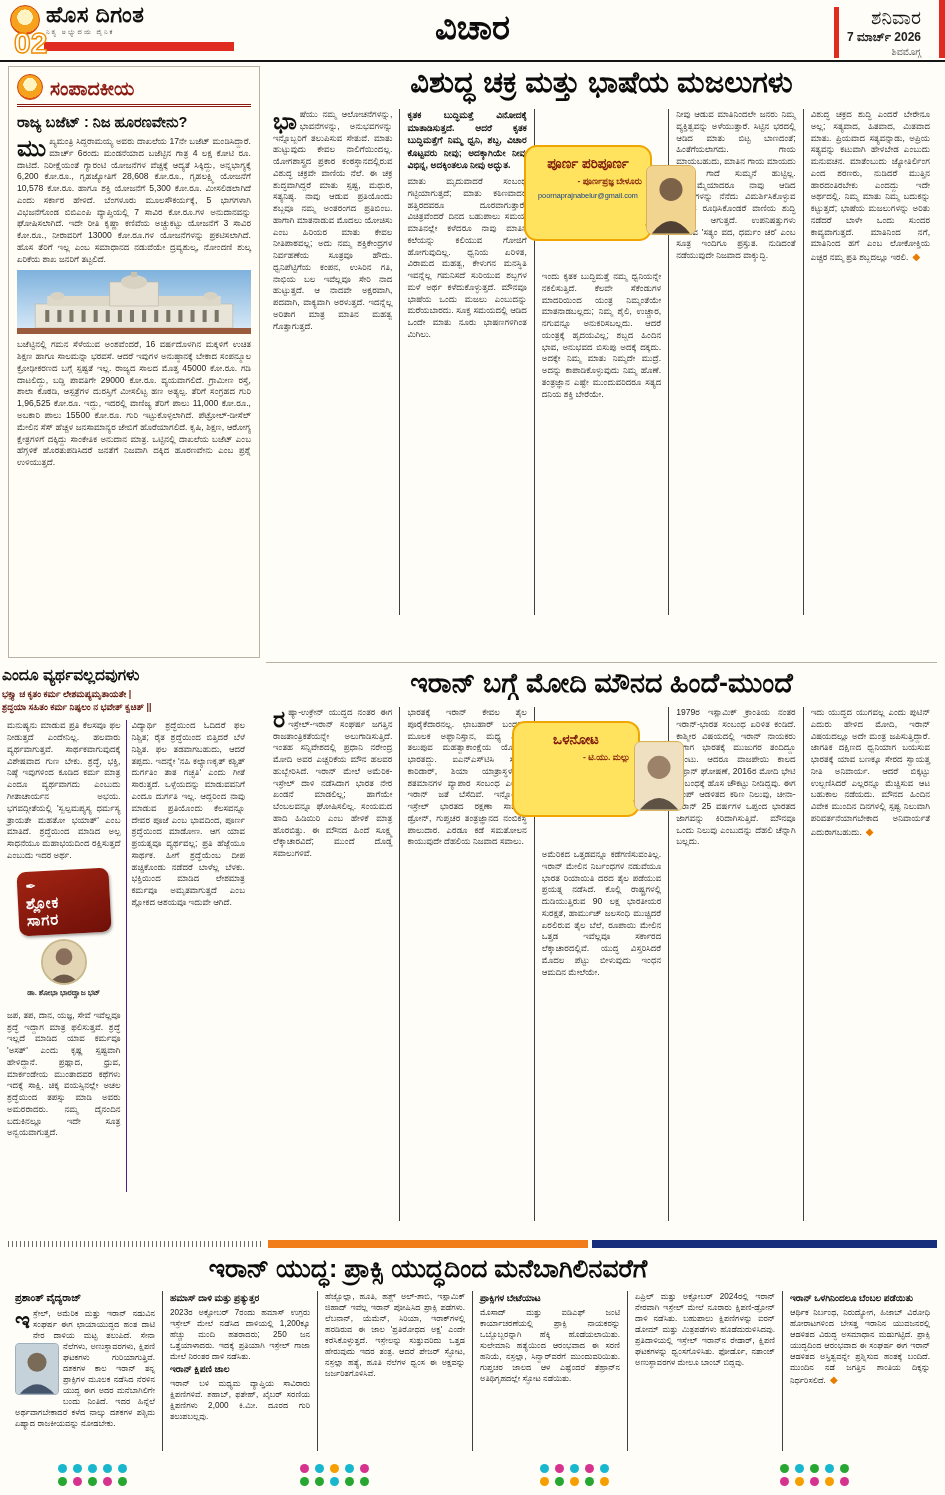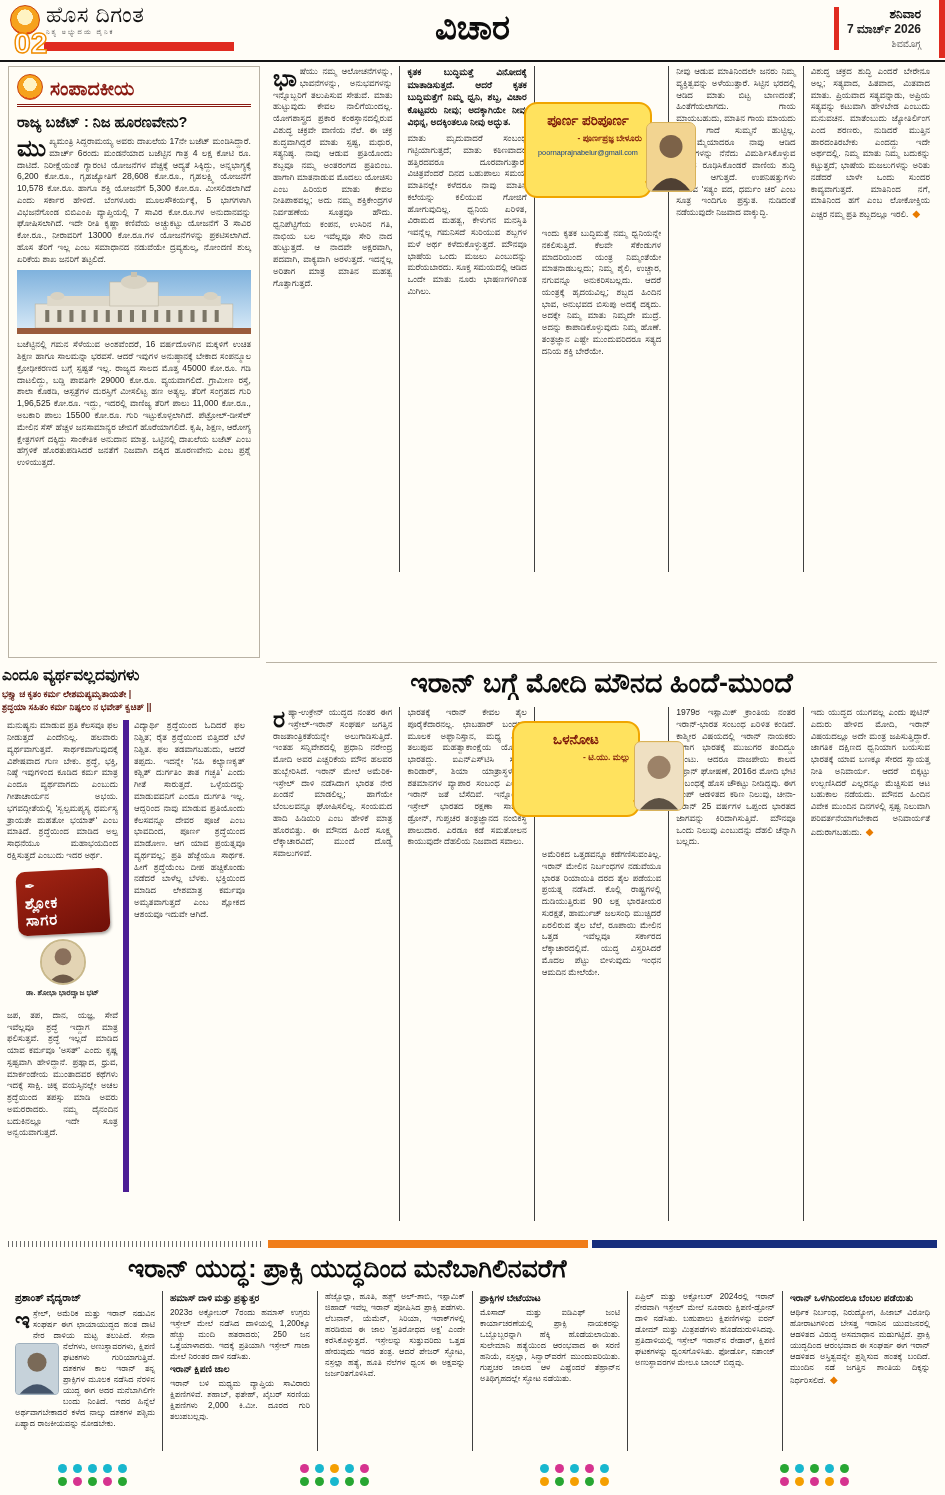--- a/index.html
+++ b/index.html
@@ -5,29 +5,29 @@
   *{margin:0;padding:0;box-sizing:border-box}
   html,body{background:#e8e8e8}
   body{font-family:"Liberation Sans","DejaVu Sans",sans-serif}
   .page{position:relative;width:945px;height:1495px;margin:0 auto;background:#fffdf7;overflow:hidden}
 
   
   .masthead{position:absolute;top:0;left:0;width:945px;height:60px}
   .logo-block{position:absolute;left:10px;top:4px;width:250px}
   .logo-row{display:flex;align-items:center;gap:6px}
   .logo-icon{width:30px;height:30px;border-radius:50%;background:radial-gradient(circle at 50% 40%, #fff3c2 0 35%, #f6a21d 36% 70%, #e8521a 71% 100%);border:1px solid #c8440f;flex:0 0 30px}
-  .logo-title{font-size:22px;font-weight:400;color:#111;letter-spacing:.5px;line-height:1}
+  .logo-title{font-size:22px;font-weight:700;color:#111;letter-spacing:.5px;line-height:1}
   .logo-tagline{font-size:6.5px;color:#555;letter-spacing:2px;margin-top:2px}
   .logo-redbar{position:absolute;left:34px;top:38px;width:190px;height:9px;background:#e02b20}
   .page-num{position:absolute;left:4px;top:24px;font-size:30px;font-weight:800;color:#fff;-webkit-text-stroke:1.4px #f08c00;text-shadow:0 0 1px #f08c00;line-height:1}
   .section-title{position:absolute;left:50%;top:8px;transform:translateX(-50%);font-size:34px;font-weight:800;color:#0d0d0d}
   .date-block{position:absolute;right:24px;top:7px;display:flex;gap:8px;align-items:stretch}
   .date-vbar{width:5px;background:#e02b20}
   .date-texts{text-align:right}
-  .date-day{font-size:12px;font-weight:700;color:#111}
+  .date-day{font-size:19px;font-weight:400;color:#111}
   .date-date{font-size:12px;font-weight:700;color:#222;margin-top:1px}
   .date-edition{font-size:9.5px;color:#444;margin-top:2px}
   .edge-bar{position:absolute;right:0;top:0;width:6px;height:58px;background:#e02b20}
   .toprule{position:absolute;top:60px;left:0;width:945px;height:2px;background:#151515}
 
   
   .txt{font-size:8.6px;line-height:1.37;text-align:justify;color:#1d1d1d}
   .dropcap{float:left;font-size:23px;line-height:.9;font-weight:800;padding:2px 3px 0 0;color:#101010}
   .endmark{color:#e87b00;font-size:10px;margin-left:4px}
 
@@ -37,21 +37,21 @@
   .ed-label{font-size:19px;font-weight:800;color:#8a1a12}
   .ed-headline{font-size:14.5px;font-weight:800;color:#0e0e0e;margin:7px 0 5px}
   .ed-photo{width:100%;height:64px;margin:5px 0;display:block}
 
   
   .shloka{position:absolute;left:0;top:664px;width:252px;height:570px;overflow:hidden;padding:2px 2px}
   .sh-headline{font-size:15.5px;font-weight:800;color:#0e0e0e;margin-bottom:4px}
   .sh-verse{font-size:8.8px;font-weight:700;color:#5a1208;text-align:left;line-height:1.5}
   .sh-cols{display:flex;margin-top:6px;height:472px;overflow:hidden}
   .sh-col{flex:1;padding:0 5px}
-  .sh-col + .sh-col{border-left:6px solid #4c1d95}
+  .sh-col + .sh-col{border-left:1px solid #4c1d95}
   .sh-badge{margin:8px auto 4px;width:92px;background:linear-gradient(160deg,#a32413,#6f1008);color:#fff;border-radius:9px;padding:8px 8px 6px;transform:rotate(-3deg);box-shadow:1px 2px 3px rgba(0,0,0,.35)}
   .sh-badge-line{font-size:15px;font-weight:800;line-height:1.15;letter-spacing:1px}
   .sh-quill{font-size:13px;line-height:1;display:block;margin-bottom:2px}
   .sh-author{width:100%;text-align:center;margin:6px 0 12px}
   .sh-avatar{width:46px;height:46px;border-radius:50%;overflow:hidden;margin:0 auto;border:2px solid #c9b98c;background:#e9dcc0}
   .sh-author-name{font-size:7.5px;font-weight:700;color:#333;margin-top:3px;line-height:1.3}
 
   
   .article{position:absolute;left:266px;width:671px;overflow:hidden}
   .article h1{text-align:center;font-weight:800;color:#0c0c0c}
@@ -81,21 +81,21 @@
   .a2 .bubble{left:246px;top:14px;width:176px}
   .a2 .col-padded{padding-top:142px}
 
   
   .div-ticks{position:absolute;left:8px;top:1241px;width:254px;height:6px;background:repeating-linear-gradient(90deg,#6a6a6a 0 1px,transparent 1px 4px)}
   .div-orange{position:absolute;left:268px;top:1240px;width:320px;height:8px;background:#f07d1a}
   .div-navy{position:absolute;left:592px;top:1240px;width:345px;height:8px;background:#172e7c}
 
   
   .a3{position:absolute;left:8px;top:1254px;width:929px;height:206px;overflow:hidden}
-  .a3 h1{font-size:25px;font-weight:800;color:#0c0c0c;text-align:left;width:600px;margin-left:120px;margin-bottom:7px}
+  .a3 h1{font-size:25px;font-weight:800;color:#0c0c0c;text-align:center;width:600px;margin-left:120px;margin-bottom:7px}
   .a3 .cols{height:160px}
   .a3 .txt{font-size:8.2px;line-height:1.35}
   .a3-author-name{font-size:10px;font-weight:800;color:#101010;margin-bottom:3px}
   .a3-subhead{font-size:9px;font-weight:800;color:#101010;margin:2px 0 2px;line-height:1.3}
   .a3photo{float:left;width:44px;height:52px;margin:2px 4px 2px 0;border-radius:4px;overflow:hidden;background:#cbd5dd;border:1px solid #9fb0bd}
 
   
   .dots{position:absolute;top:1464px}
   .dots .row{display:flex;gap:6px;margin-bottom:4px}
   .dot{width:9px;height:9px;border-radius:50%}
@@ -203,20 +203,21 @@
         </div>
         <div class="txt">ಜಪ, ತಪ, ದಾನ, ಯಜ್ಞ, ಸೇವೆ ಇವೆಲ್ಲವೂ ಶ್ರದ್ಧೆ ಇದ್ದಾಗ ಮಾತ್ರ ಫಲಿಸುತ್ತವೆ. ಶ್ರದ್ಧೆ ಇಲ್ಲದೆ ಮಾಡಿದ ಯಾವ ಕರ್ಮವೂ 'ಅಸತ್' ಎಂದು ಕೃಷ್ಣ ಸ್ಪಷ್ಟವಾಗಿ ಹೇಳಿದ್ದಾನೆ. ಪ್ರಹ್ಲಾದ, ಧ್ರುವ, ಮಾರ್ಕಂಡೇಯ ಮುಂತಾದವರ ಕಥೆಗಳು ಇದಕ್ಕೆ ಸಾಕ್ಷಿ. ಚಿಕ್ಕ ವಯಸ್ಸಿನಲ್ಲೇ ಅಚಲ ಶ್ರದ್ಧೆಯಿಂದ ತಪಸ್ಸು ಮಾಡಿ ಅವರು ಅಮರರಾದರು. ನಮ್ಮ ದೈನಂದಿನ ಬದುಕಿನಲ್ಲೂ ಇದೇ ಸೂತ್ರ ಅನ್ವಯವಾಗುತ್ತದೆ.</div>
       </div>
       <div class="sh-col">
         <div class="txt">ವಿದ್ಯಾರ್ಥಿ ಶ್ರದ್ಧೆಯಿಂದ ಓದಿದರೆ ಫಲ ನಿಶ್ಚಿತ; ರೈತ ಶ್ರದ್ಧೆಯಿಂದ ಬಿತ್ತಿದರೆ ಬೆಳೆ ನಿಶ್ಚಿತ. ಫಲ ತಡವಾಗಬಹುದು, ಆದರೆ ತಪ್ಪದು. ಇದನ್ನೇ 'ನಹಿ ಕಲ್ಯಾಣಕೃತ್ ಕಶ್ಚಿತ್ ದುರ್ಗತಿಂ ತಾತ ಗಚ್ಛತಿ' ಎಂದು ಗೀತೆ ಸಾರುತ್ತದೆ. ಒಳ್ಳೆಯದನ್ನು ಮಾಡುವವನಿಗೆ ಎಂದೂ ದುರ್ಗತಿ ಇಲ್ಲ. ಆದ್ದರಿಂದ ನಾವು ಮಾಡುವ ಪ್ರತಿಯೊಂದು ಕೆಲಸವನ್ನೂ ದೇವರ ಪೂಜೆ ಎಂಬ ಭಾವದಿಂದ, ಪೂರ್ಣ ಶ್ರದ್ಧೆಯಿಂದ ಮಾಡೋಣ. ಆಗ ಯಾವ ಪ್ರಯತ್ನವೂ ವ್ಯರ್ಥವಲ್ಲ; ಪ್ರತಿ ಹೆಜ್ಜೆಯೂ ಸಾರ್ಥಕ. ಹೀಗೆ ಶ್ರದ್ಧೆಯೆಂಬ ದೀಪ ಹಚ್ಚಿಕೊಂಡು ನಡೆದರೆ ಬಾಳೆಲ್ಲ ಬೆಳಕು. ಭಕ್ತಿಯಿಂದ ಮಾಡಿದ ಲೇಶಮಾತ್ರ ಕರ್ಮವೂ ಅಮೃತವಾಗುತ್ತದೆ ಎಂಬ ಶ್ಲೋಕದ ಆಶಯವೂ ಇದುವೇ ಆಗಿದೆ.</div>
       </div>
     </div>
   </section>
 
   <section class="article a1">
+    <h1>ವಿಶುದ್ಧ ಚಕ್ರ ಮತ್ತು ಭಾಷೆಯ ಮಜಲುಗಳು</h1>
     <div class="cols">
       <div class="col txt">
         <span class="dropcap">ಭಾ</span><span>ಷೆಯು ನಮ್ಮ ಆಲೋಚನೆಗಳನ್ನು, ಭಾವನೆಗಳನ್ನು, ಅನುಭವಗಳನ್ನು ಇನ್ನೊಬ್ಬರಿಗೆ ತಲುಪಿಸುವ ಸೇತುವೆ. ಮಾತು ಹುಟ್ಟುವುದು ಕೇವಲ ನಾಲಿಗೆಯಿಂದಲ್ಲ. ಯೋಗಶಾಸ್ತ್ರದ ಪ್ರಕಾರ ಕಂಠಸ್ಥಾನದಲ್ಲಿರುವ ವಿಶುದ್ಧ ಚಕ್ರವೇ ವಾಣಿಯ ನೆಲೆ. ಈ ಚಕ್ರ ಶುದ್ಧವಾಗಿದ್ದರೆ ಮಾತು ಸ್ಪಷ್ಟ, ಮಧುರ, ಸತ್ಯನಿಷ್ಠ. ನಾವು ಆಡುವ ಪ್ರತಿಯೊಂದು ಶಬ್ದವೂ ನಮ್ಮ ಅಂತರಂಗದ ಪ್ರತಿಬಿಂಬ. ಹಾಗಾಗಿ ಮಾತನಾಡುವ ಮೊದಲು ಯೋಚಿಸು ಎಂಬ ಹಿರಿಯರ ಮಾತು ಕೇವಲ ನೀತಿಪಾಠವಲ್ಲ; ಅದು ನಮ್ಮ ಶಕ್ತಿಕೇಂದ್ರಗಳ ನಿರ್ವಹಣೆಯ ಸೂತ್ರವೂ ಹೌದು. ಧ್ವನಿಪೆಟ್ಟಿಗೆಯ ಕಂಪನ, ಉಸಿರಿನ ಗತಿ, ನಾಭಿಯ ಬಲ ಇವೆಲ್ಲವೂ ಸೇರಿ ನಾದ ಹುಟ್ಟುತ್ತದೆ. ಆ ನಾದವೇ ಅಕ್ಷರವಾಗಿ, ಪದವಾಗಿ, ವಾಕ್ಯವಾಗಿ ಅರಳುತ್ತದೆ. ಇದನ್ನೆಲ್ಲ ಅರಿತಾಗ ಮಾತ್ರ ಮಾತಿನ ಮಹತ್ವ ಗೊತ್ತಾಗುತ್ತದೆ.</span>
       </div>
       <div class="col txt">
         <p class="standfirst">ಕೃತಕ ಬುದ್ಧಿಮತ್ತೆ ವಿನೋದಕ್ಕೆ ಮಾತಾಡಿಸುತ್ತದೆ. ಆದರೆ ಕೃತಕ ಬುದ್ಧಿಮತ್ತೆಗೆ ನಿಮ್ಮ ಧ್ವನಿ, ಶಬ್ದ, ವಿಚಾರ ಕೊಟ್ಟವರು ನೀವು; ಅದಕ್ಕಾಗಿಯೇ ನೀವು ವಿಭಿನ್ನ, ಅದಕ್ಕಿಂತಲೂ ನೀವು ಅದ್ಭುತ.</p>
         <span>ಮಾತು ಮೃದುವಾದರೆ ಸಂಬಂಧ ಗಟ್ಟಿಯಾಗುತ್ತದೆ; ಮಾತು ಕಠಿಣವಾದರೆ ಹತ್ತಿರದವರೂ ದೂರವಾಗುತ್ತಾರೆ. ವಿಚಿತ್ರವೆಂದರೆ ದಿನದ ಬಹುಪಾಲು ಸಮಯ ಮಾತಿನಲ್ಲೇ ಕಳೆದರೂ ನಾವು ಮಾತಿನ ಕಲೆಯನ್ನು ಕಲಿಯುವ ಗೋಜಿಗೆ ಹೋಗುವುದಿಲ್ಲ. ಧ್ವನಿಯ ಏರಿಳಿತ, ವಿರಾಮದ ಮಹತ್ವ, ಕೇಳುಗನ ಮನಸ್ಥಿತಿ ಇವನ್ನೆಲ್ಲ ಗಮನಿಸದೆ ಸುರಿಯುವ ಶಬ್ದಗಳ ಮಳೆ ಅರ್ಥ ಕಳೆದುಕೊಳ್ಳುತ್ತದೆ. ಮೌನವೂ ಭಾಷೆಯ ಒಂದು ಮಜಲು ಎಂಬುದನ್ನು ಮರೆಯಬಾರದು. ಸೂಕ್ತ ಸಮಯದಲ್ಲಿ ಆಡಿದ ಒಂದೇ ಮಾತು ನೂರು ಭಾಷಣಗಳಿಗಿಂತ ಮಿಗಿಲು.</span>
       </div>
       <div class="col txt col-padded">
         <span>ಇಂದು ಕೃತಕ ಬುದ್ಧಿಮತ್ತೆ ನಮ್ಮ ಧ್ವನಿಯನ್ನೇ ನಕಲಿಸುತ್ತಿದೆ. ಕೆಲವೇ ಸೆಕೆಂಡುಗಳ ಮಾದರಿಯಿಂದ ಯಂತ್ರ ನಿಮ್ಮಂತೆಯೇ ಮಾತನಾಡಬಲ್ಲದು; ನಿಮ್ಮ ಶೈಲಿ, ಉಚ್ಚಾರ, ನಗುವನ್ನೂ ಅನುಕರಿಸಬಲ್ಲದು. ಆದರೆ ಯಂತ್ರಕ್ಕೆ ಹೃದಯವಿಲ್ಲ; ಶಬ್ದದ ಹಿಂದಿನ ಭಾವ, ಅನುಭವದ ಬಿಸುಪು ಅದಕ್ಕೆ ದಕ್ಕದು. ಅದಕ್ಕೇ ನಿಮ್ಮ ಮಾತು ನಿಮ್ಮದೇ ಮುದ್ರೆ. ಅದನ್ನು ಕಾಪಾಡಿಕೊಳ್ಳುವುದು ನಿಮ್ಮ ಹೊಣೆ. ತಂತ್ರಜ್ಞಾನ ಎಷ್ಟೇ ಮುಂದುವರಿದರೂ ಸತ್ಯದ ದನಿಯ ಶಕ್ತಿ ಬೇರೆಯೇ.</span>

